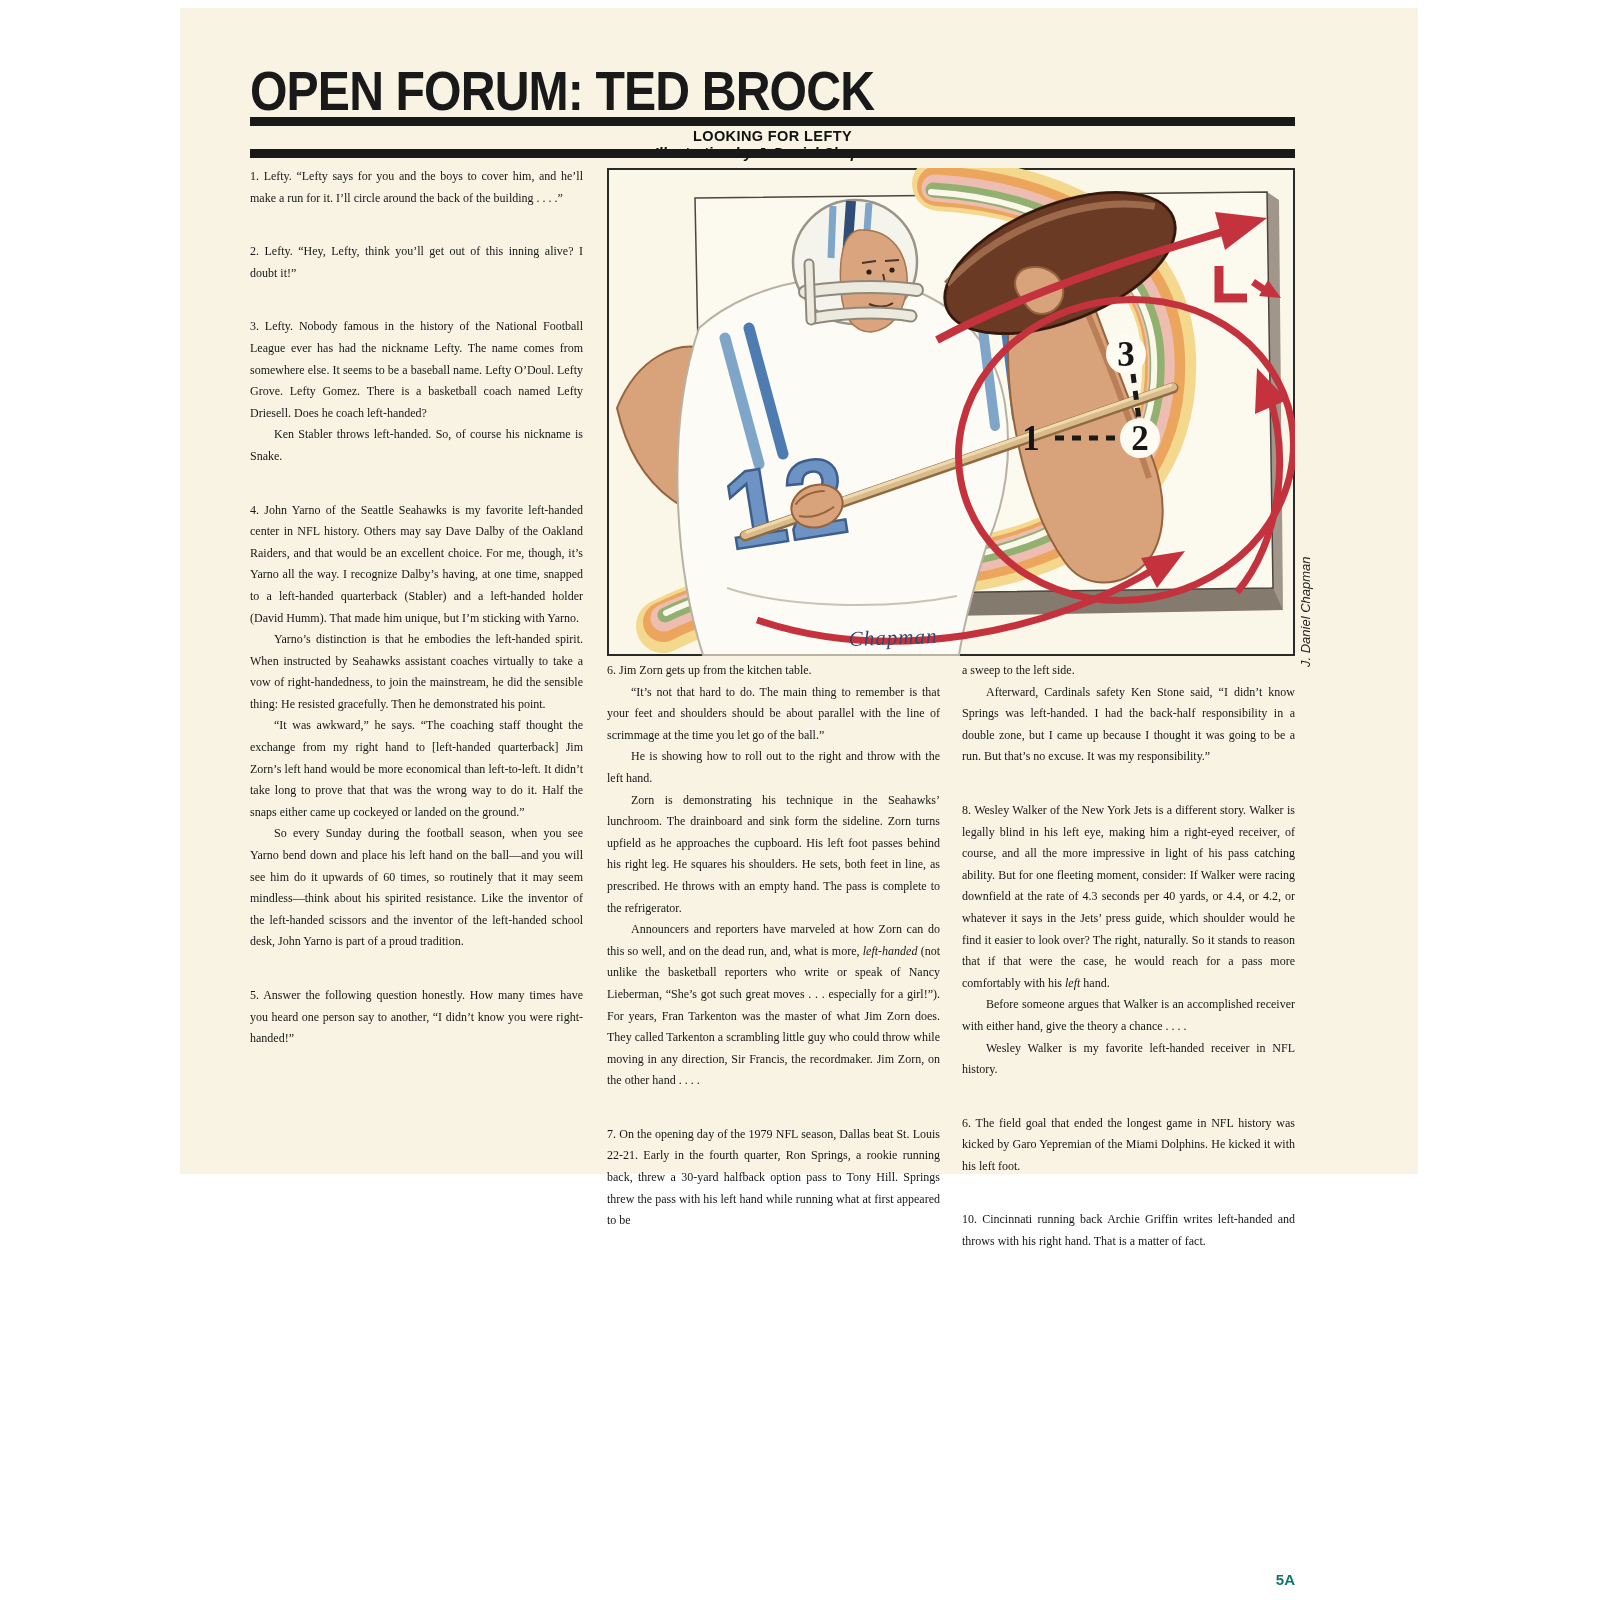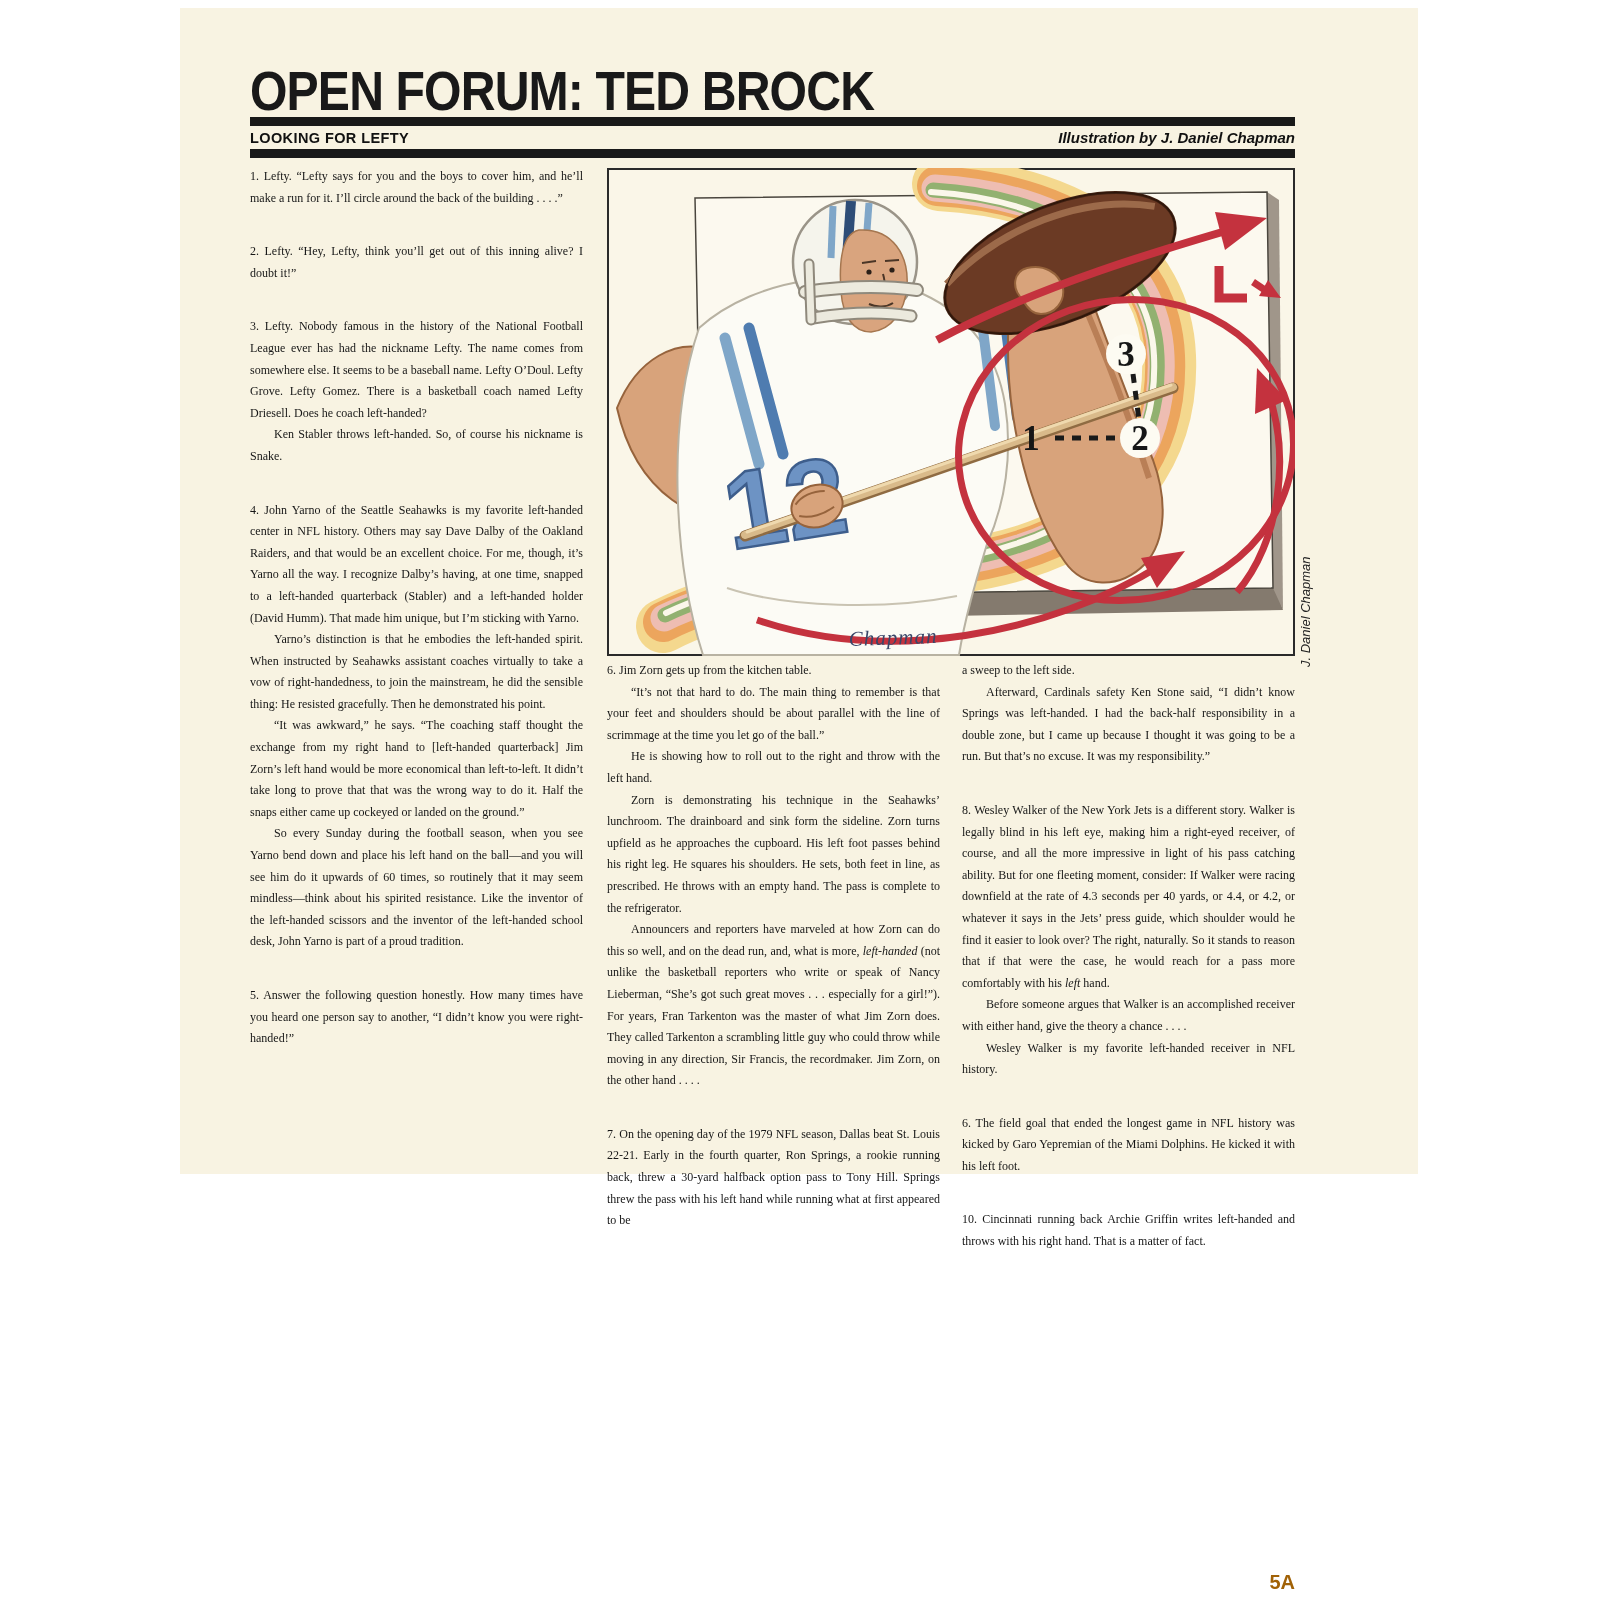--- a/index.html
+++ b/index.html
@@ -20,21 +20,21 @@
     font-family:"Liberation Sans",sans-serif;font-weight:bold;
     font-size:56px;letter-spacing:-1px;color:#191919;
     transform:scaleX(0.86);transform-origin:left top;white-space:nowrap;
   }
   .rule{position:absolute;left:70px;width:1045px;height:9px;background:#191919;}
   .rule-top{top:109px;}
   .rule-bottom{top:141px;}
   .kicker-row{
     position:absolute;left:70px;top:120px;width:1045px;height:19px;
     font-family:"Liberation Sans",sans-serif;font-size:14.5px;
-    display:flex;justify-content:space-between;align-items:center;color:#111;
+    display:flex;justify-content:space-between;align-items:center;color:#111;flex-direction:column;
   }
   .kicker{font-weight:bold;letter-spacing:.4px;}
   .illo-credit{font-style:italic;font-size:15px;font-weight:bold;}
   
   .col{position:absolute;width:333px;font-size:12px;line-height:21.6px;text-align:justify;}
   .col-1{left:70px;top:158px;}
   .col-2{left:427px;top:652px;}
   .col-3{left:782px;top:652px;}
   .para{margin:0;}
   .para.gap{margin-top:32px;}
@@ -43,21 +43,21 @@
   .figure{position:absolute;left:427px;top:160px;width:688px;height:488px;}
   .figure svg{display:block;width:688px;height:488px;}
   .side-credit{position:absolute;left:1118px;top:527px;width:16px;height:132px;}
   .side-credit span{
     display:block;white-space:nowrap;
     font:italic 13px "Liberation Sans",sans-serif;color:#222;
     transform:rotate(-90deg) translateX(-132px);transform-origin:0 0;
   }
   .page-number{
     position:absolute;left:1035px;top:1563px;width:80px;text-align:right;
-    font-family:"Liberation Sans",sans-serif;font-weight:bold;font-size:20px;color:#a16207;
+    font-family:"Liberation Sans",sans-serif;font-weight:bold;font-size:15px;color:#0f766e;
   }
 </style>
 </head>
 <body>
 
 <div class="page">
 
   <div class="masthead">OPEN FORUM: TED BROCK</div>
   <div class="rule rule-top"></div>
   <div class="kicker-row">

